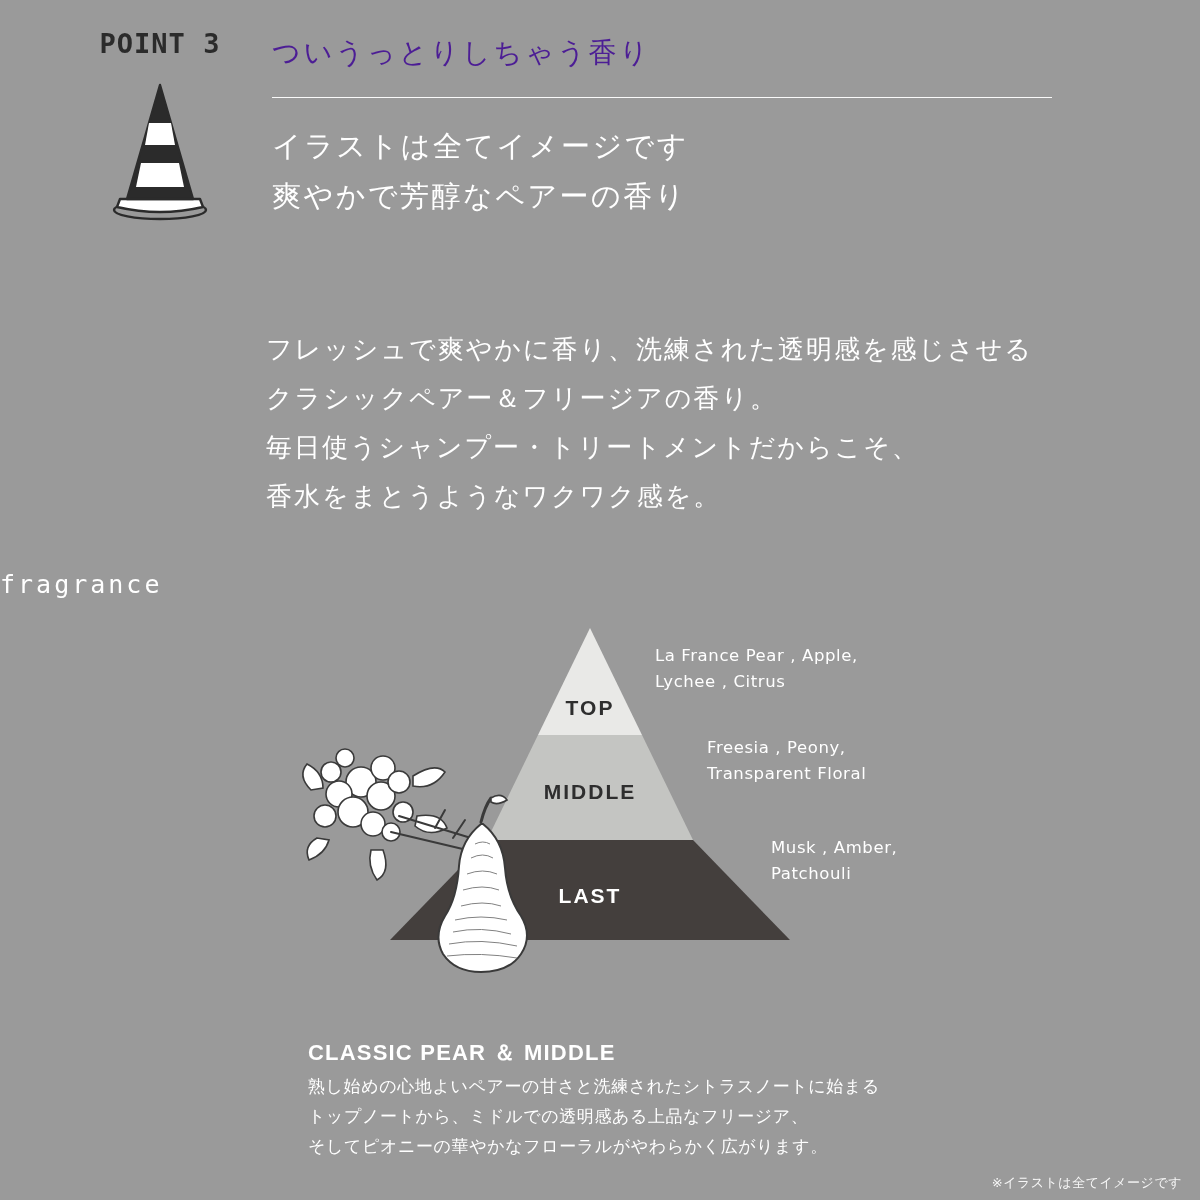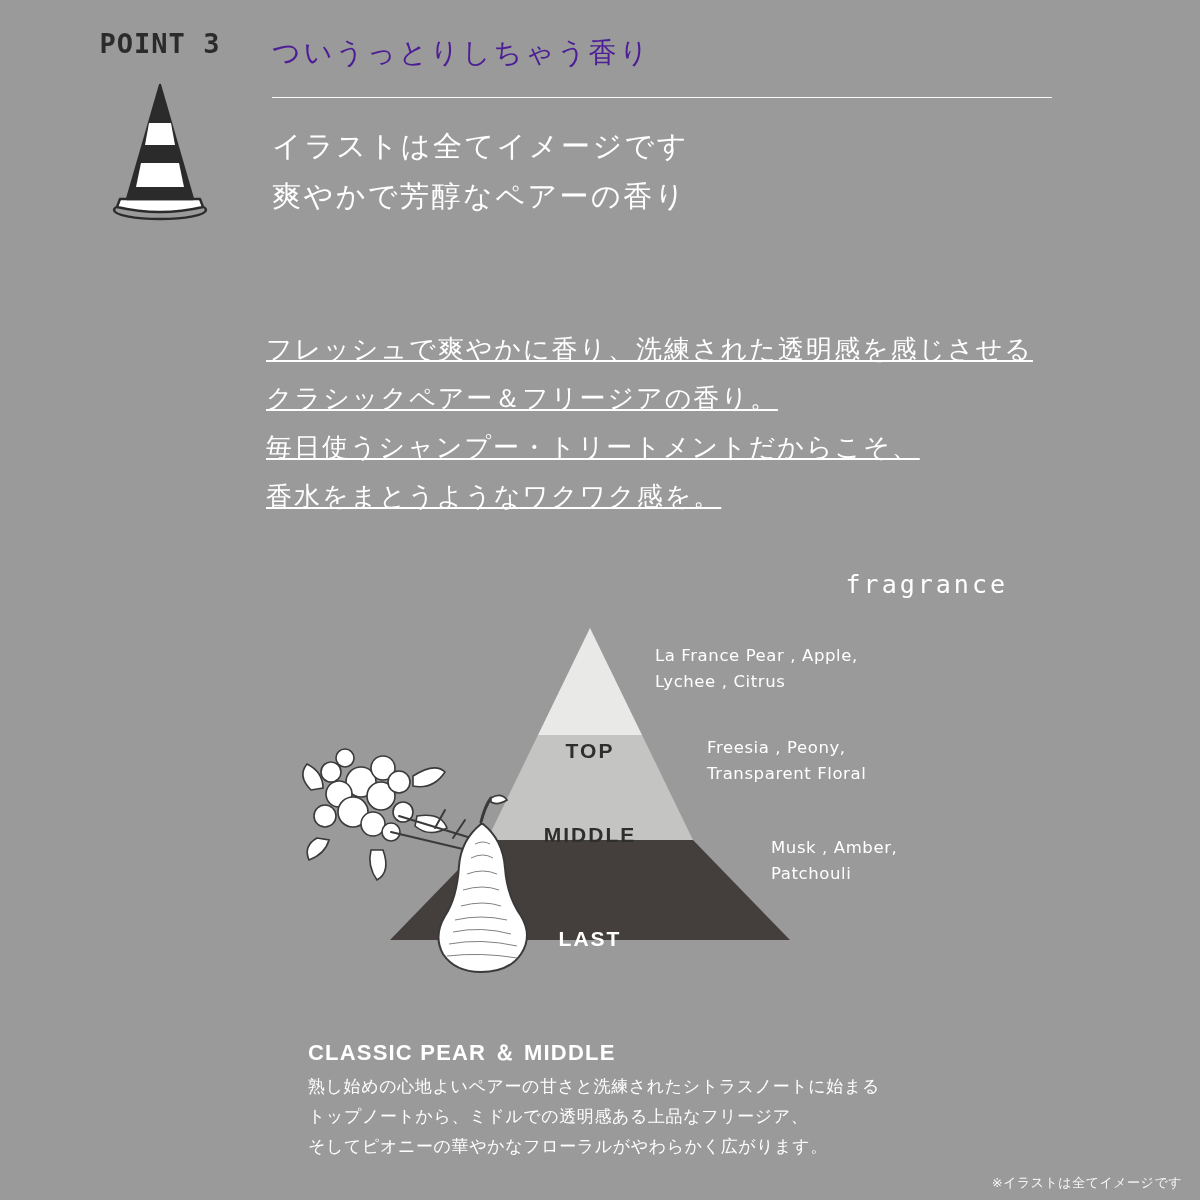--- a/index.html
+++ b/index.html
@@ -88,30 +88,29 @@
   .body-copy {
     position: absolute;
     left: 266px;
     top: 325px;
     font-size: 26px;
     line-height: 1.88;
     letter-spacing: 2px;
     color: #ffffff;
     font-family: "DejaVu Sans", sans-serif;
     white-space: nowrap;
-    text-decoration: underline;
   }
 
   
   .fragrance-label {
     position: absolute;
     left: 0;
     top: 570px;
     width: 1008px;
-    text-align: right;
+    text-align: left;
     font-size: 25px;
     letter-spacing: 3px;
     color: #ffffff;
     font-family: "DejaVu Sans Mono", monospace;
   }
 
   
   .pyramid-wrap {
     position: absolute;
     left: 390px;
@@ -122,21 +121,20 @@
   .pyramid-wrap svg { display: block; }
   .pyr-text {
     position: absolute;
     width: 400px;
     text-align: center;
     font-weight: bold;
     font-size: 21px;
     letter-spacing: 2px;
     color: #2e2e2e;
     font-family: "Liberation Sans", sans-serif;
-    margin-top: 43px;
   }
   .pyr-text.top { top: 68px; }
   .pyr-text.middle { top: 152px; }
   .pyr-text.last { top: 256px; color: #ffffff; }
 
   .note {
     position: absolute;
     font-size: 16.5px;
     line-height: 1.55;
     letter-spacing: 0.6px;

